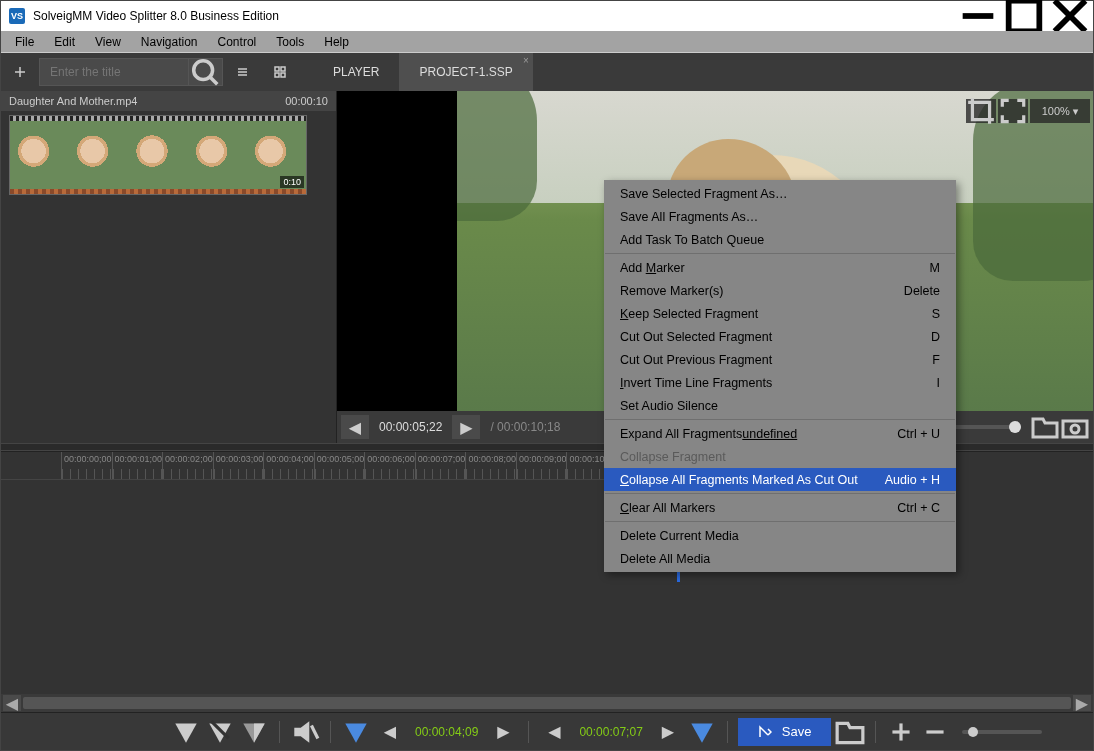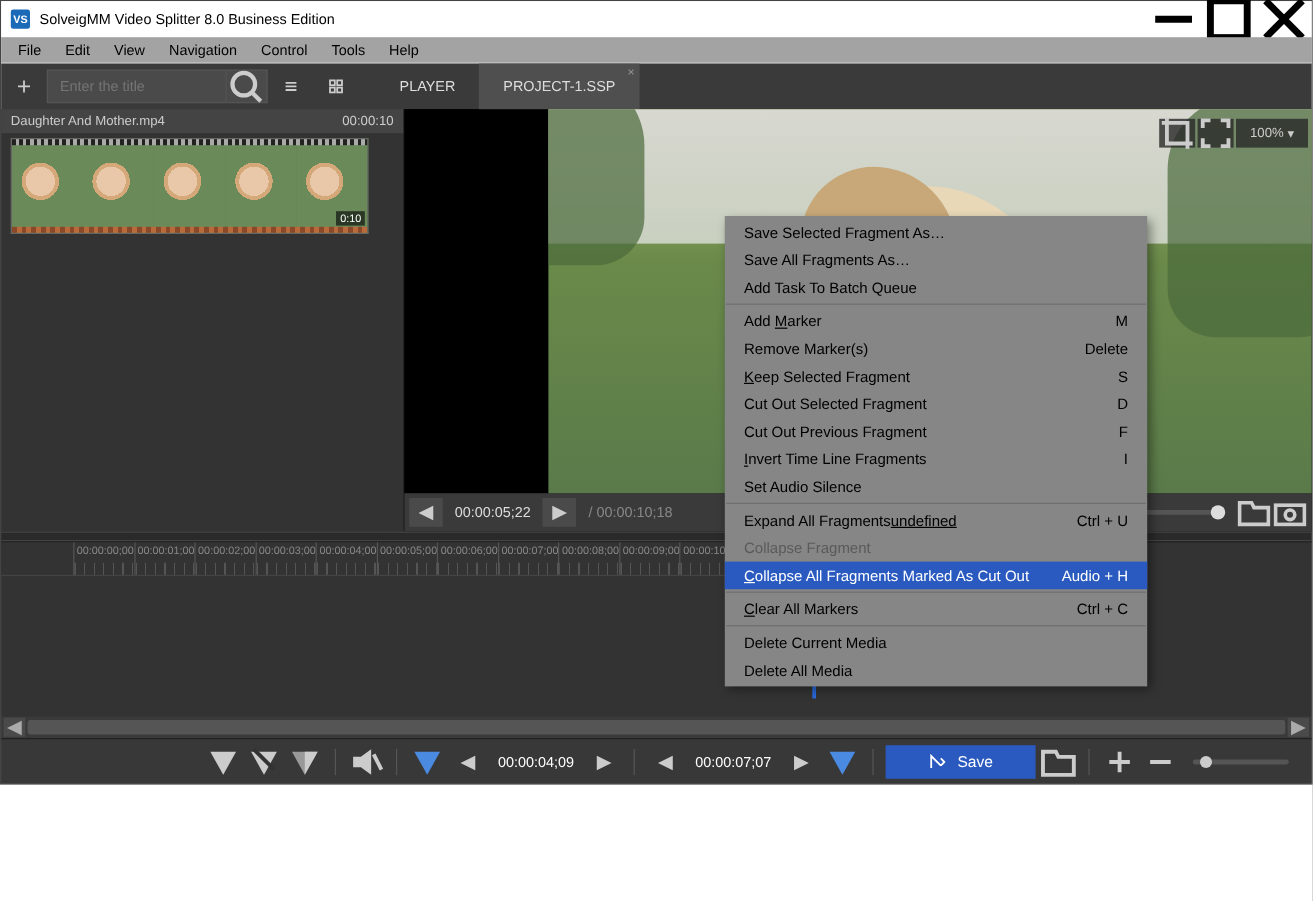--- a/index.html
+++ b/index.html
@@ -1,17 +1,17 @@
 <!DOCTYPE html>
 <html><head>
 <meta charset="utf-8">
 <style>
 * { margin: 0; padding: 0; box-sizing: border-box; font-family: "Segoe UI", Tahoma, sans-serif; }
 body { background: #fff; overflow: hidden; }
-.window { width: 1094px; height: 654px; border: 1px solid #444; display: flex; flex-direction: column; background: #fff; }
+.window { width: 1094px; height: 751px; border: 1px solid #444; display: flex; flex-direction: column; background: #fff; }
 
 
 .title-bar { height: 30px; display: flex; align-items: center; padding: 0 0 0 8px; background: #fff; }
 .logo { width: 16px; height: 16px; background: #1a6ab8; color: #fff; font-size: 9px; font-weight: bold; display: flex; align-items: center; justify-content: center; border-radius: 2px; margin-right: 8px; }
 .title-text { font-size: 12px; color: #000; flex: 1; }
 .win-btns { display: flex; }
 .win-btn { width: 46px; height: 30px; display: flex; align-items: center; justify-content: center; cursor: pointer; }
 
 
 .menu-bar { height: 22px; display: flex; align-items: center; padding: 0 4px; background: #a3a3a3; border-bottom: 1px solid #ccc; }
@@ -94,22 +94,22 @@
 
 
 .h-scroll { height: 18px; background: #3a3a3a; display:flex; align-items:center; padding:0 2px; }
 .h-scroll .arrow { width:18px; height:16px; background:#4a4a4a; display:flex; align-items:center; justify-content:center; color:#aaa; }
 .h-scroll .bar { flex:1; height:12px; background:#555; margin:0 2px; border-radius:2px; }
 
 
 .bottom-bar { height: 38px; background: #383838; display: flex; align-items: center; gap: 4px; padding: 0 12px 0 170px; border-top: 1px solid #222; }
 .bb-btn { width: 30px; height: 28px; display: flex; align-items: center; justify-content: center; color: #ccc; cursor: pointer; }
 .bb-sep { width: 1px; height: 22px; background: #555; margin: 0 6px; }
-.bb-tc { padding: 0 6px; font-size: 12px; color: #ffffff; }
-.bb-save { background: #2a5abf; padding: 0 36px; height: 28px; display: flex; align-items: center; gap: 10px; color: #fff; font-size: 13px; cursor: pointer; }
+.bb-tc { padding: 0 6px; font-size: 12px; color: #84cc16; }
+.bb-save { background: #2a5abf; padding: 0 20px; height: 28px; display: flex; align-items: center; gap: 10px; color: #fff; font-size: 13px; cursor: pointer; }
 .bb-slider { width: 80px; height: 4px; background: #555; border-radius: 2px; position: relative; margin-left: 8px; }
 .bb-dot { width: 10px; height: 10px; background: #ccc; border-radius: 50%; position: absolute; top: -3px; left: 6px; }
 
 
 .ctx-menu { position: absolute; left: 604px; top: 180px; width: 352px; background: #868686; box-shadow: 3px 3px 8px rgba(0,0,0,.4); font-size: 12.5px; color: #000; padding: 2px 0; }
 .ctx-item { height: 23px; display: flex; align-items: center; padding: 0 16px; justify-content: space-between; cursor: pointer; }
 .ctx-item.highlighted { background: #2a5abf; color: #fff; }
 .ctx-item.disabled { color: #5a5a5a; }
 .ctx-sep { height: 1px; background: #6f6f6f; margin: 2px 1px; }
 .ctx-item span.u { text-decoration: underline; text-decoration-thickness: 1px; }

